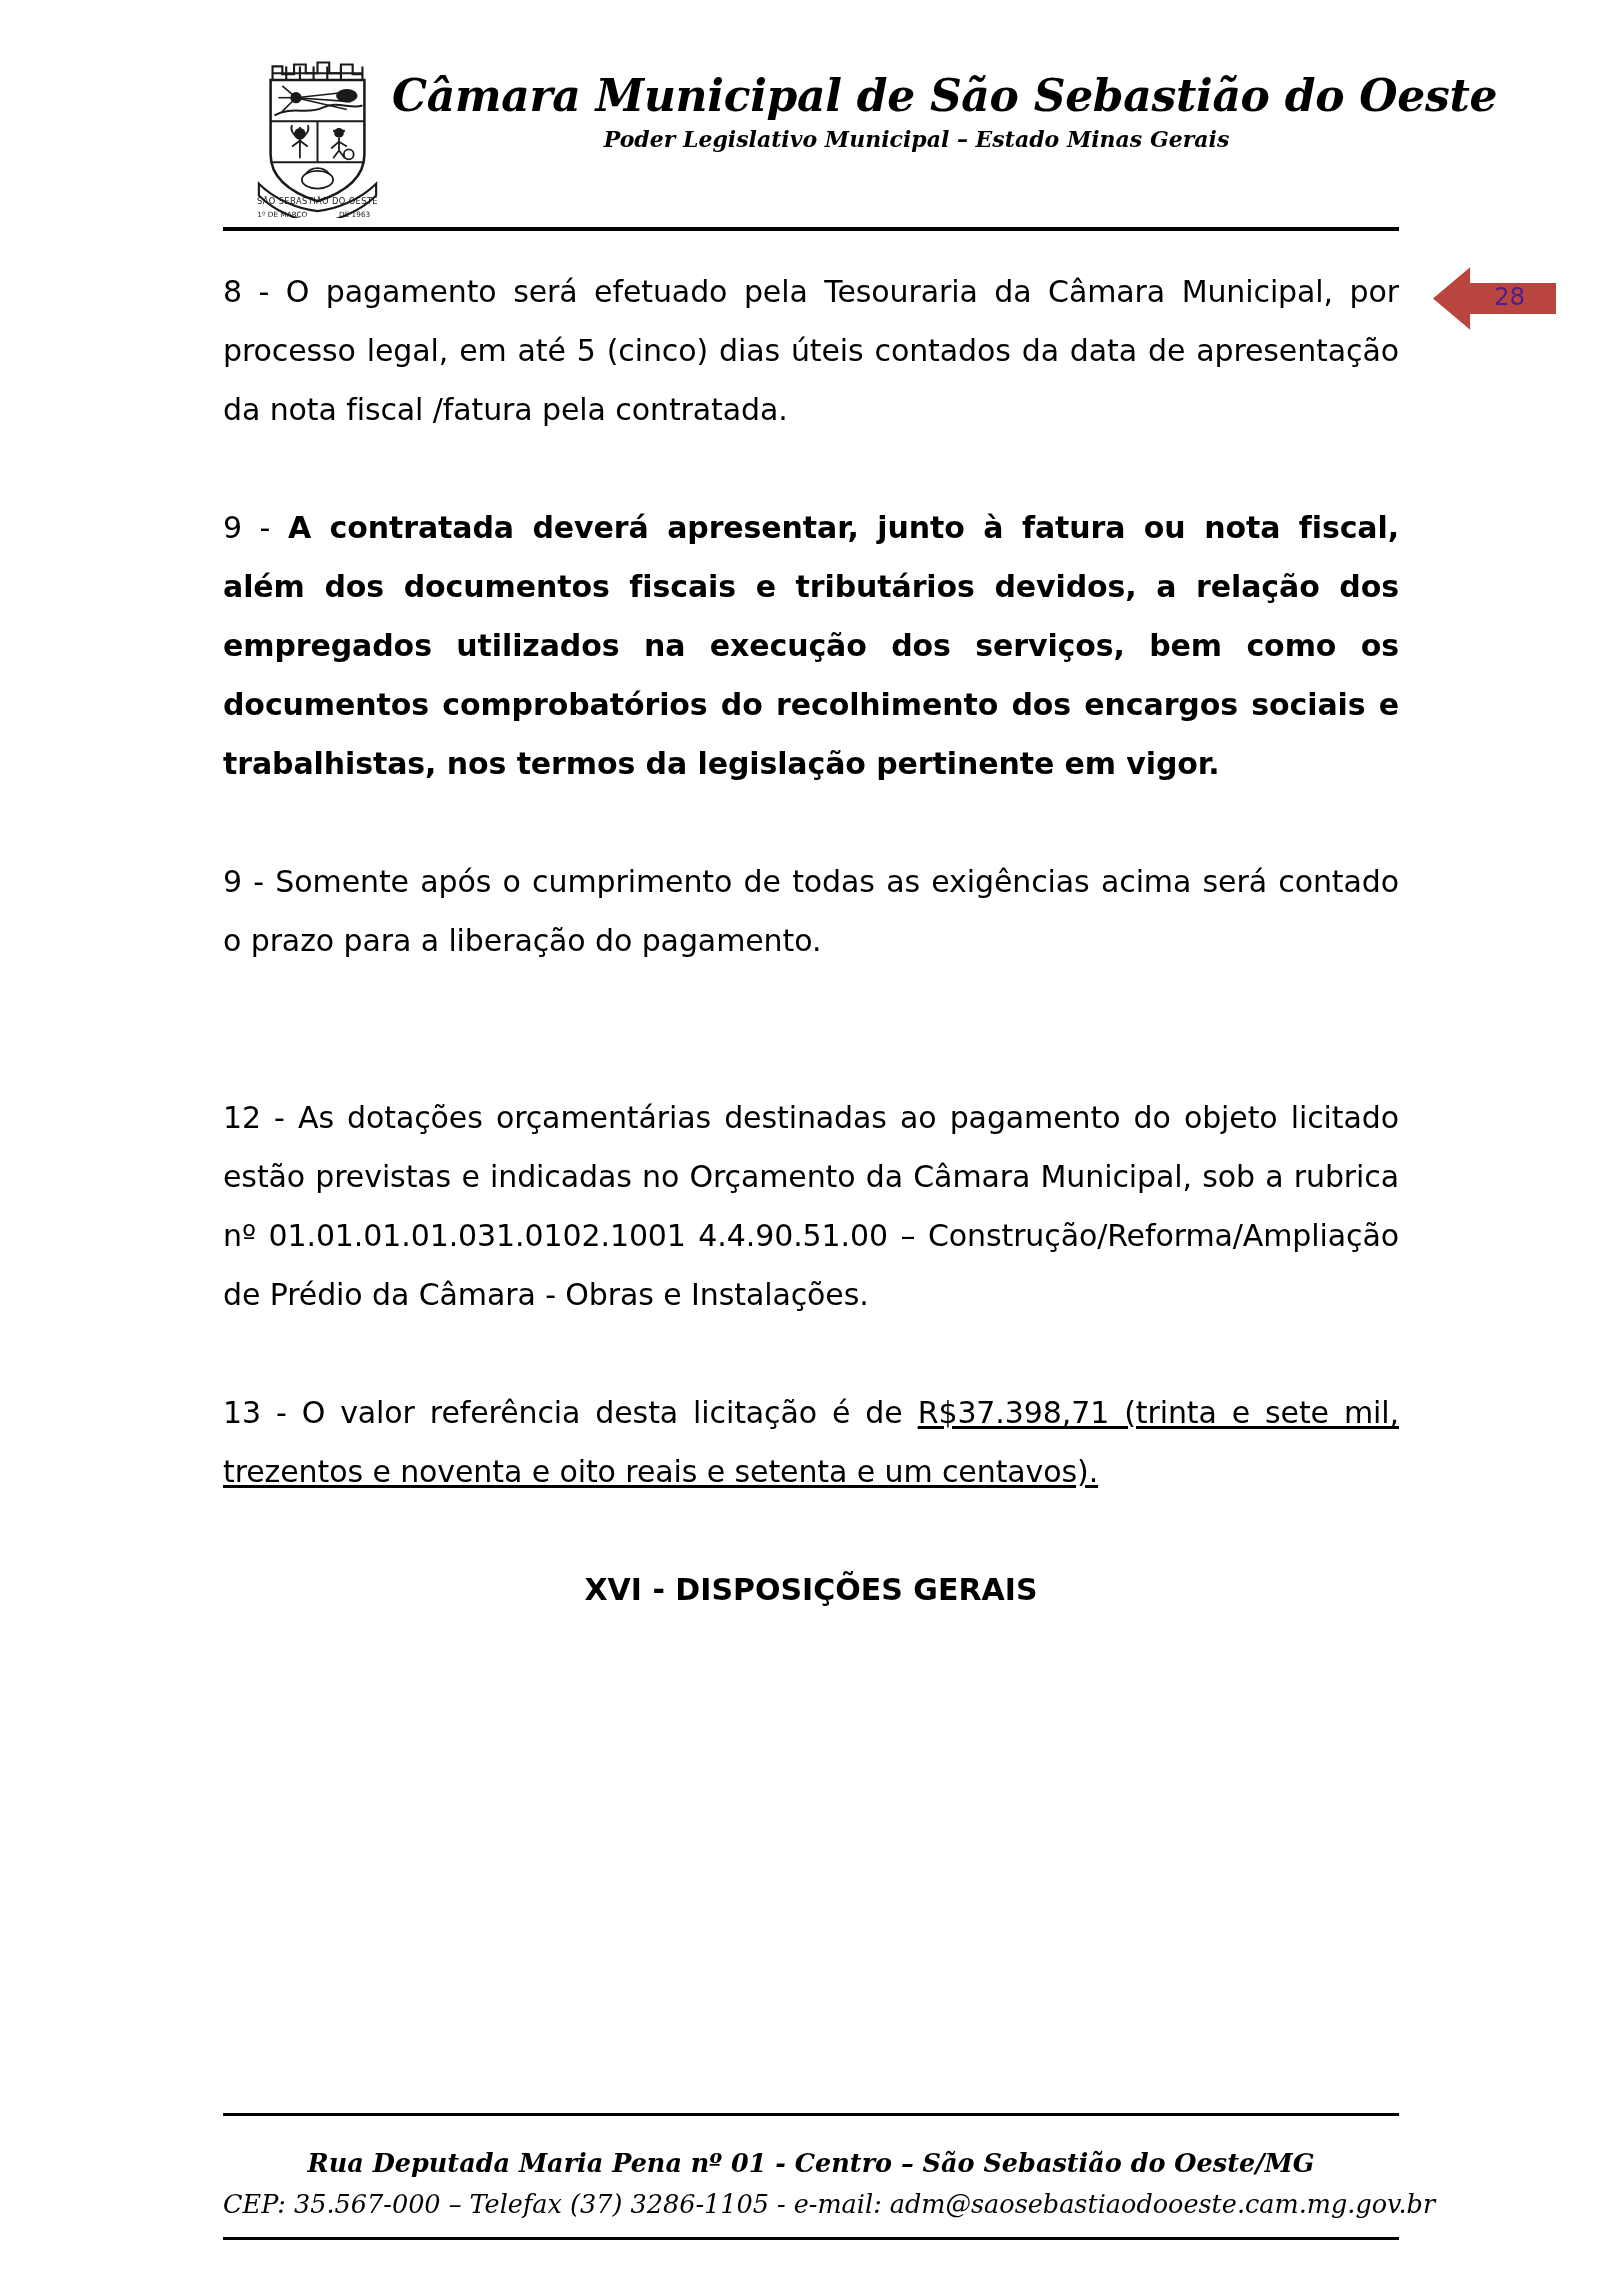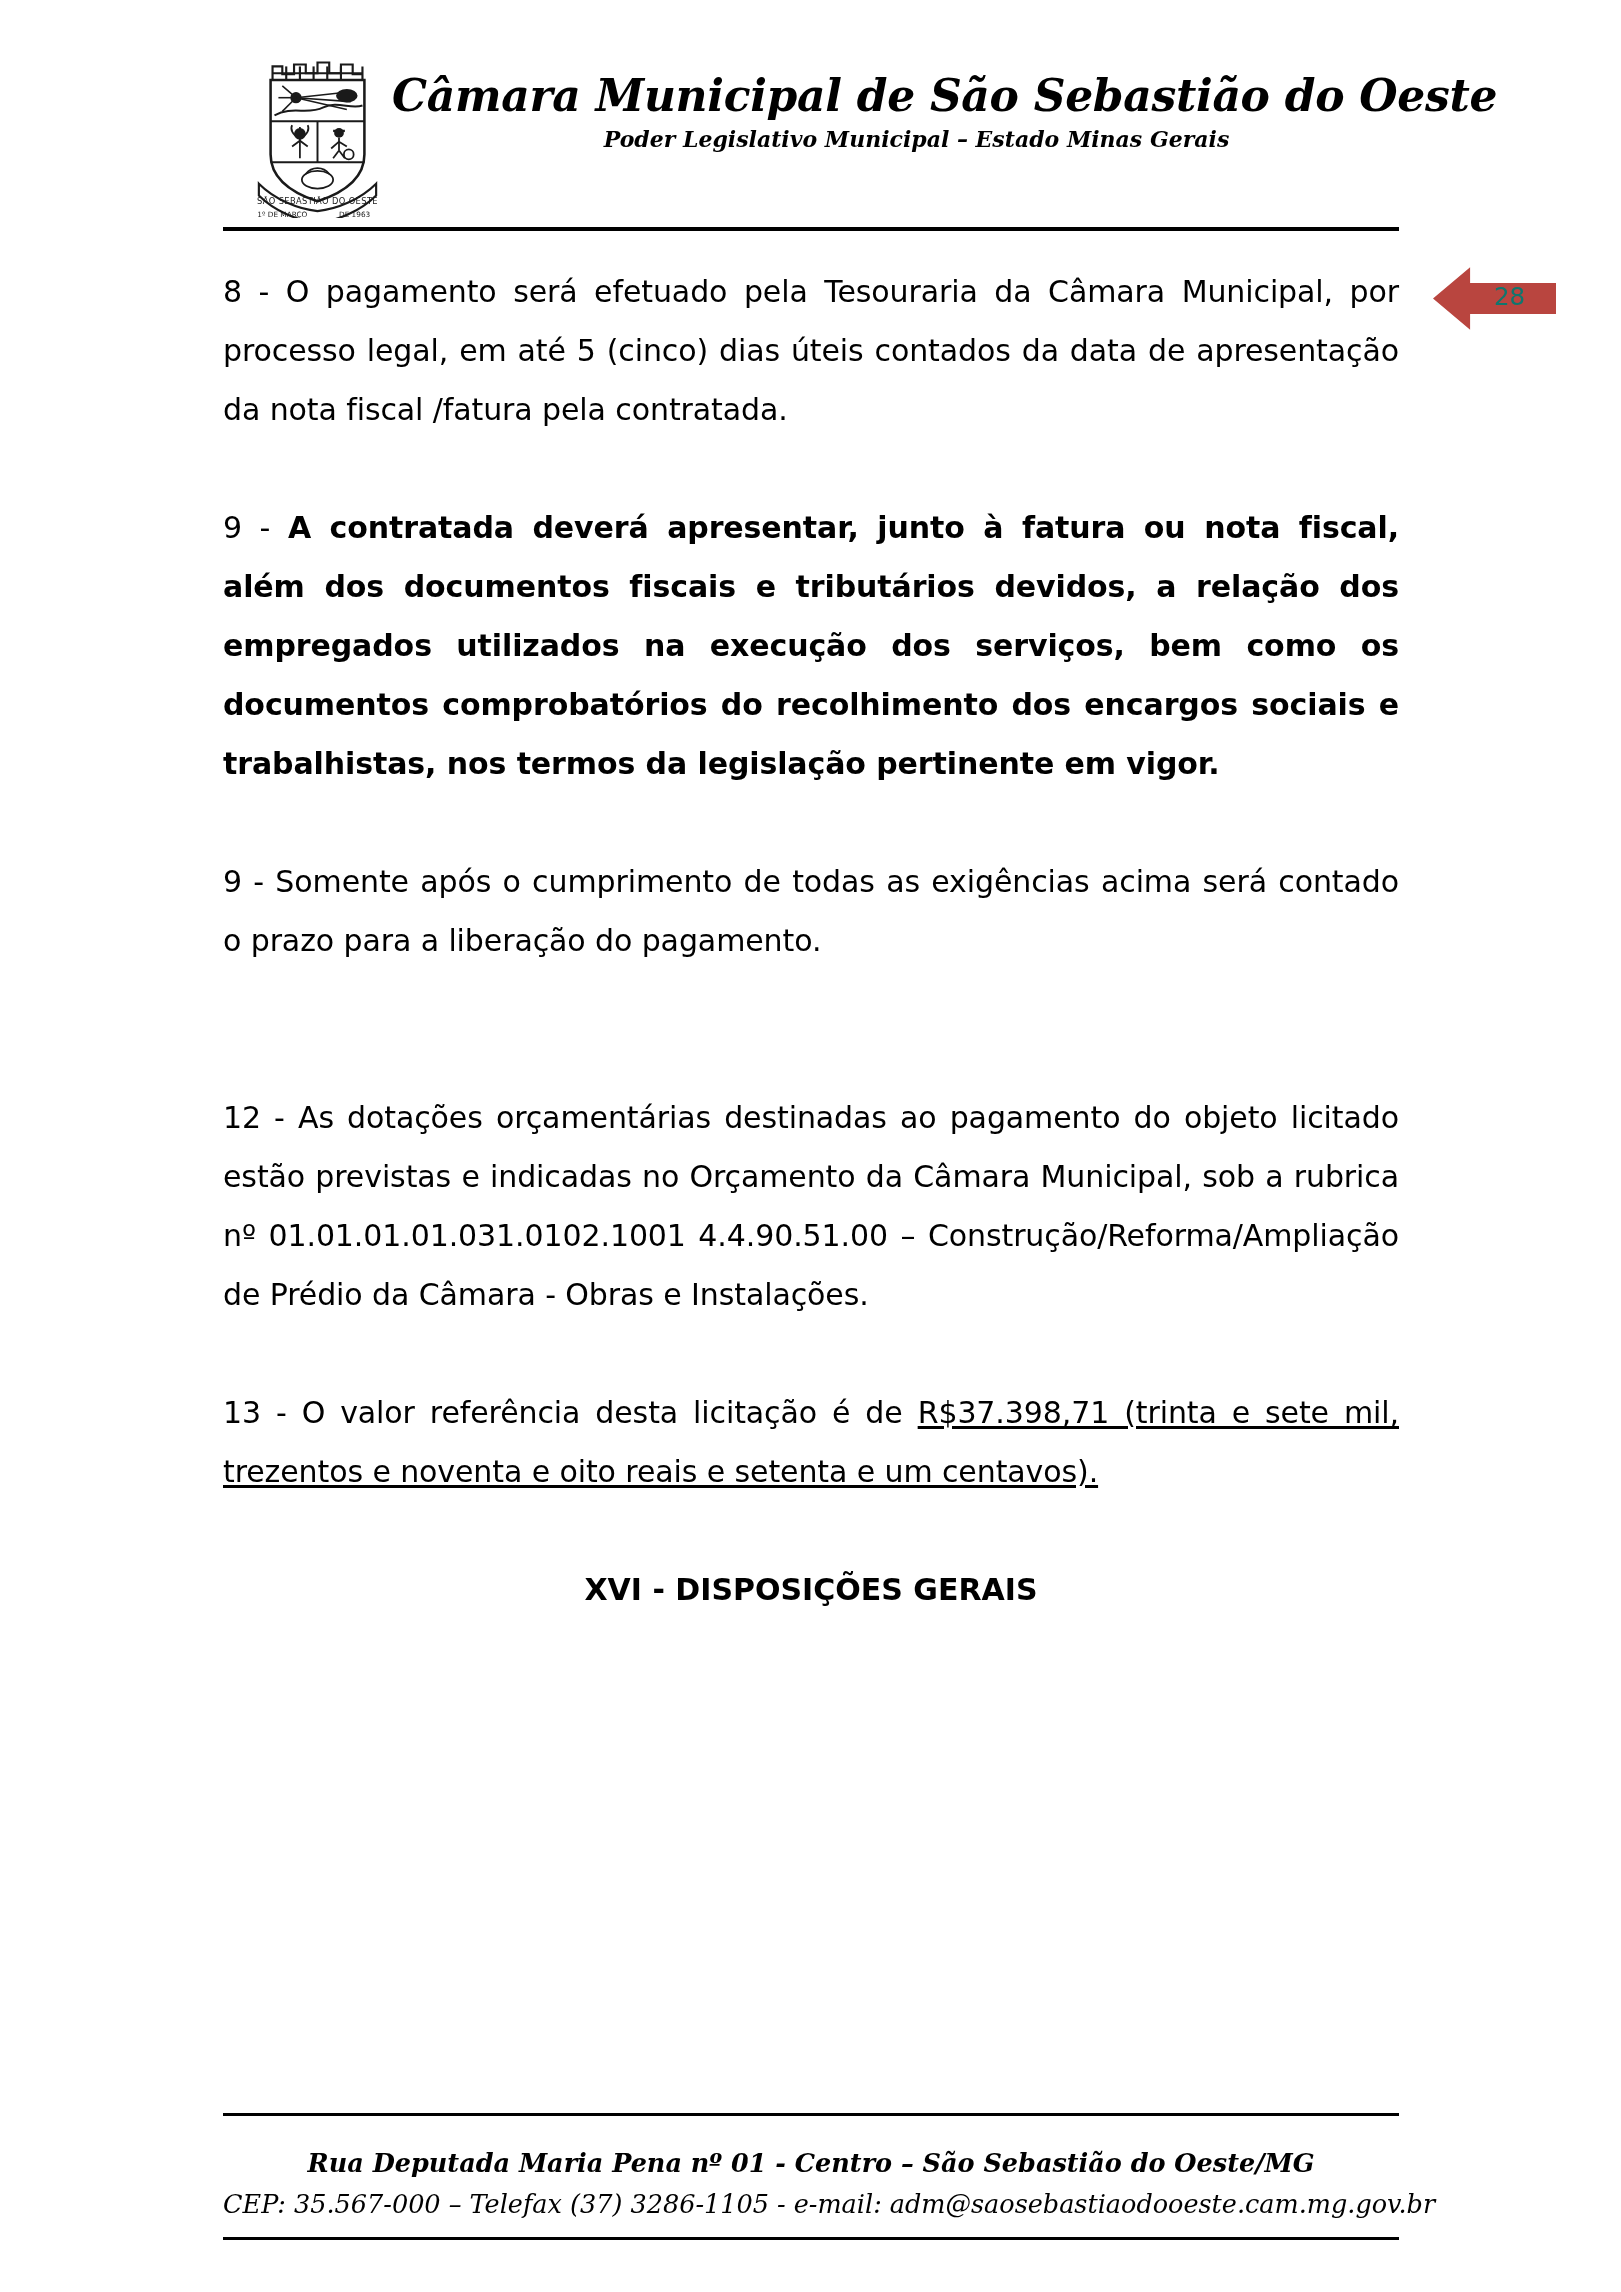--- a/index.html
+++ b/index.html
@@ -113,21 +113,21 @@
   .arrow-annotation svg { display: block; }
   .arrow-label {
     position: absolute;
     left: 1486px;
     top: 279px;
     width: 47px;
     text-align: center;
     font-family: "DejaVu Sans", sans-serif;
     font-size: 24.5px;
     line-height: 35px;
-    color: #0f766e;
+    color: #4c1d95;
   }
 
   
   .footer {
     position: absolute;
     left: 223px;
     top: 2113px;
     width: 1176px;
   }
   .footer-rule-top {

